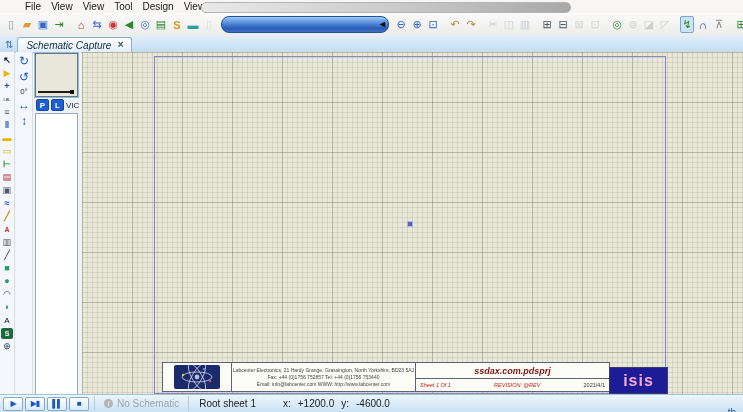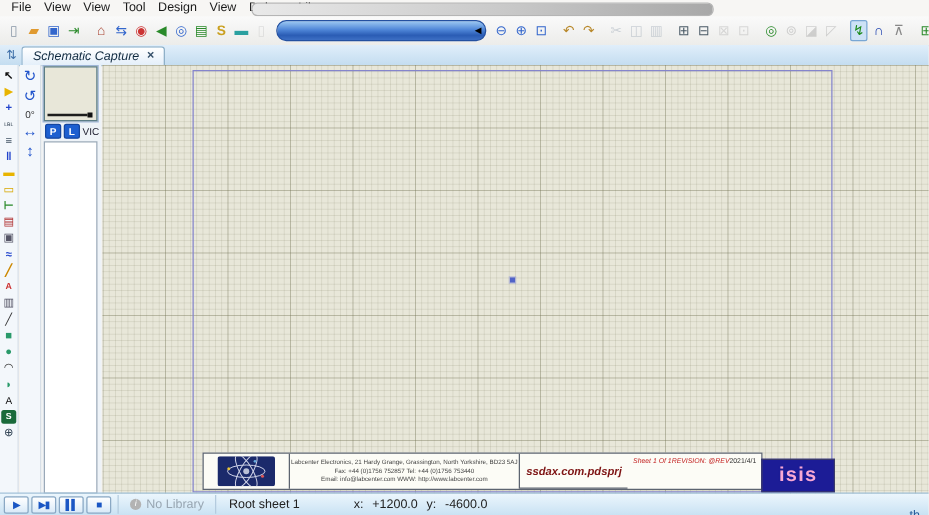--- a/index.html
+++ b/index.html
@@ -1,21 +1,21 @@
 <!DOCTYPE html>
 <html><head>
 <meta charset="utf-8">
 <style>
   html,body{margin:0;padding:0;}
   .app{position:relative;width:743px;height:412px;overflow:hidden;background:#f4f3f1;
        font-family:"Liberation Sans",sans-serif;-webkit-font-smoothing:antialiased;}
 
   
   .menubar{position:absolute;top:0;left:0;right:0;height:13px;display:flex;align-items:center;
-           padding-left:4px;background:#f7f6f4;}
+           padding-left:20px;background:#f7f6f4;}
   .menu-item{font-size:10px;color:#1a1a1a;padding:0 5px;line-height:13px;}
   .menu-grad{position:absolute;left:201px;top:2px;width:368px;height:9px;border-radius:5px;
              background:linear-gradient(90deg,#e9e9e9 0%,#c9c9c9 55%,#a8a8a8 100%);
              border:1px solid #b5b5b5;}
 
   
   .toolbar{position:absolute;top:13px;left:0;right:0;height:23px;display:flex;align-items:center;
            padding-left:3px;background:linear-gradient(#fafafa,#ececea);border-bottom:1px solid #d6d4d0;
            overflow:hidden;}
   .tbicon{width:14px;height:17px;margin:0 1px;display:flex;align-items:center;justify-content:center;
@@ -75,21 +75,21 @@
   .sheet-border{position:absolute;left:72px;top:4px;width:510px;height:336px;
                 border:1px solid #8585cc;}
   .origin-dot{position:absolute;left:326px;top:170px;width:4px;height:4px;background:#5163c8;
               box-shadow:0 0 0 1px rgba(130,140,220,.45);}
   .titleblock{position:absolute;left:80px;top:310px;width:448px;height:30px;background:#fcfcf6;
               border:1px solid #5c6470;display:flex;box-sizing:border-box;}
   .tb-logo-cell{width:68px;border-right:1px solid #5c6470;display:flex;align-items:center;
                 justify-content:center;flex:0 0 auto;}
   .tb-addr-cell{flex:1;border-right:1px solid #5c6470;display:flex;flex-direction:column;
                 justify-content:center;text-align:center;font-size:5px;line-height:7px;color:#444;}
-  .tb-proj-cell{width:193px;display:flex;flex-direction:row;flex:0 0 auto;}
+  .tb-proj-cell{width:193px;display:flex;flex-direction:column;flex:0 0 auto;}
   .tb-proj-name{flex:1;display:flex;align-items:center;justify-content:center;font-size:9px;
                 font-weight:bold;font-style:italic;color:#7e1414;border-bottom:1px solid #5c6470;}
   .tb-info-row{height:12px;display:flex;align-items:center;justify-content:space-between;
                padding:0 4px;font-size:5.5px;font-style:italic;color:#c22020;}
   .tb-date{color:#333;font-style:normal;}
   .isis-logo{position:absolute;left:527px;top:315px;width:57px;height:25px;background:#1c1c96;
              border:1px solid #3a3a6a;display:flex;align-items:center;justify-content:center;
              color:#f9a8d4;font-size:16px;font-weight:bold;letter-spacing:1px;
              text-shadow:0 0 1px #1c1c96;}
 
@@ -273,21 +273,21 @@
   <div class="statusbar">
     <div class="sim">
 
     <span class="sim-btn">▶</span>
         <span class="sim-btn">▶▮</span>
         <span class="sim-btn">▌▌</span>
         <span class="sim-btn">■</span>
       </div>
     <div class="msg">
       <span class="msg-icon">i</span>
-      <span>No Library</span>
+      <span>No Schematic</span>
     </div>
     <span class="sheet-label">Root sheet 1</span>
     <div class="coords">
       <span>x:</span>
       <span>+1200.0</span>
       <span>y:</span>
       <span>-4600.0</span>
     </div>
     <span class="units">th</span>
   </div>

